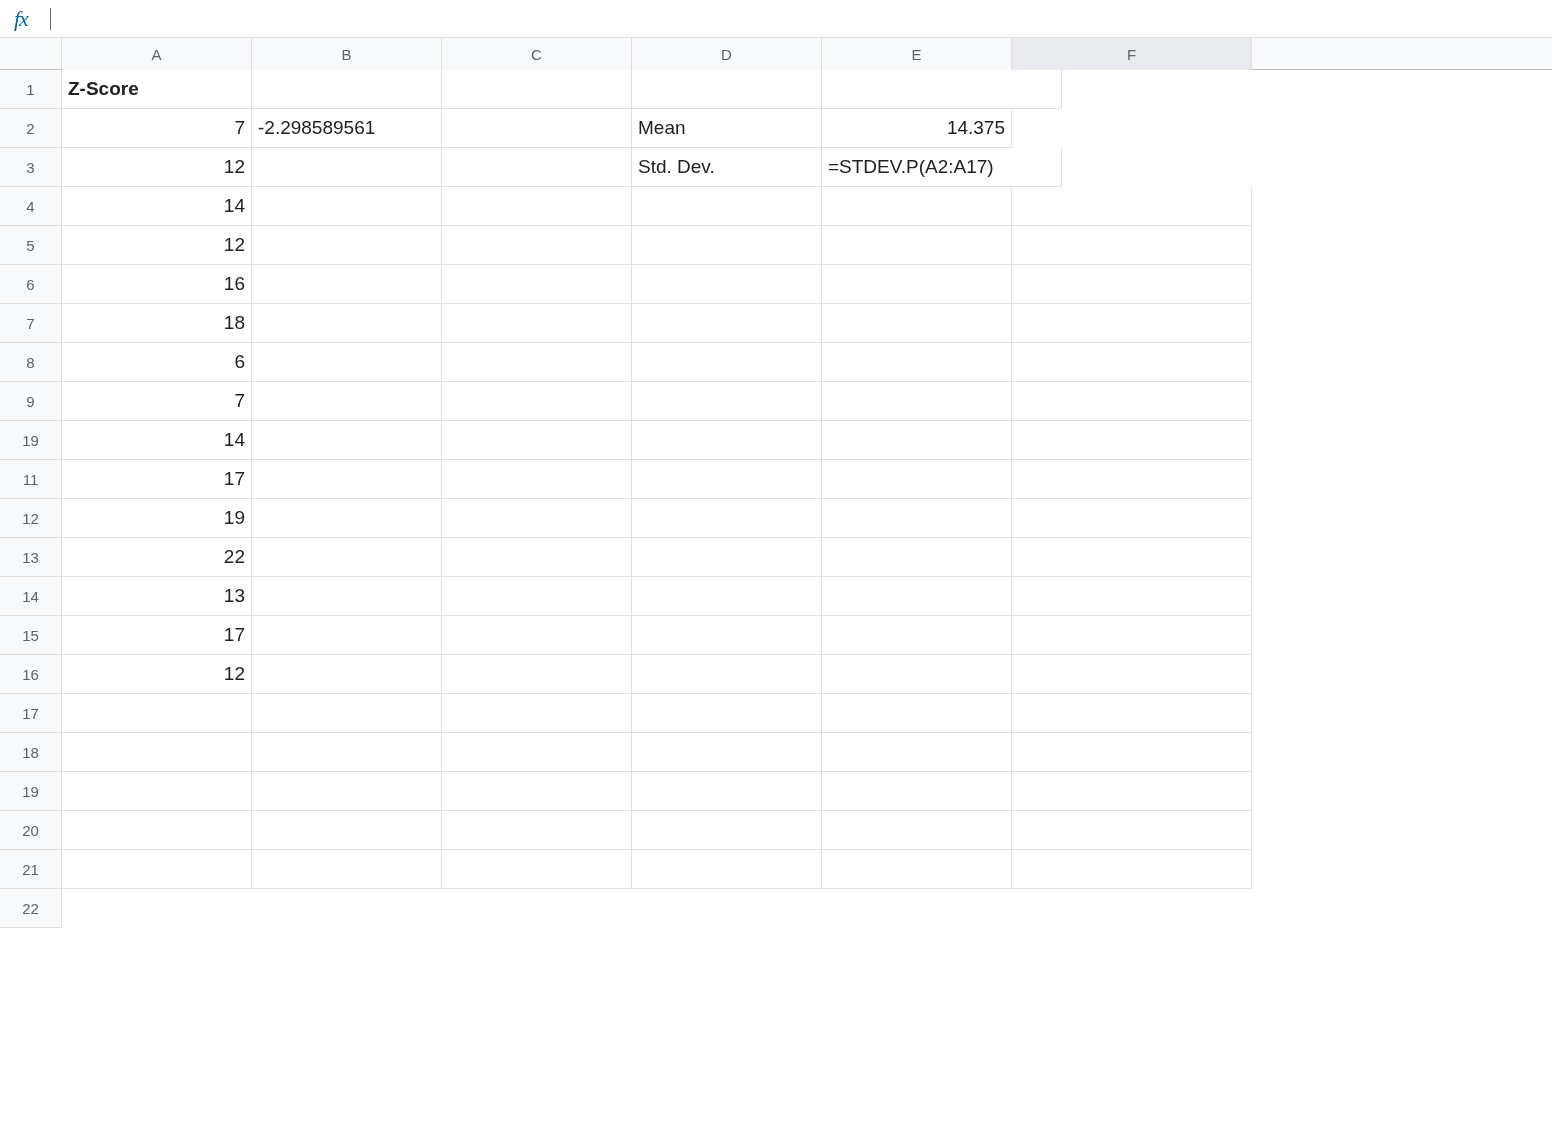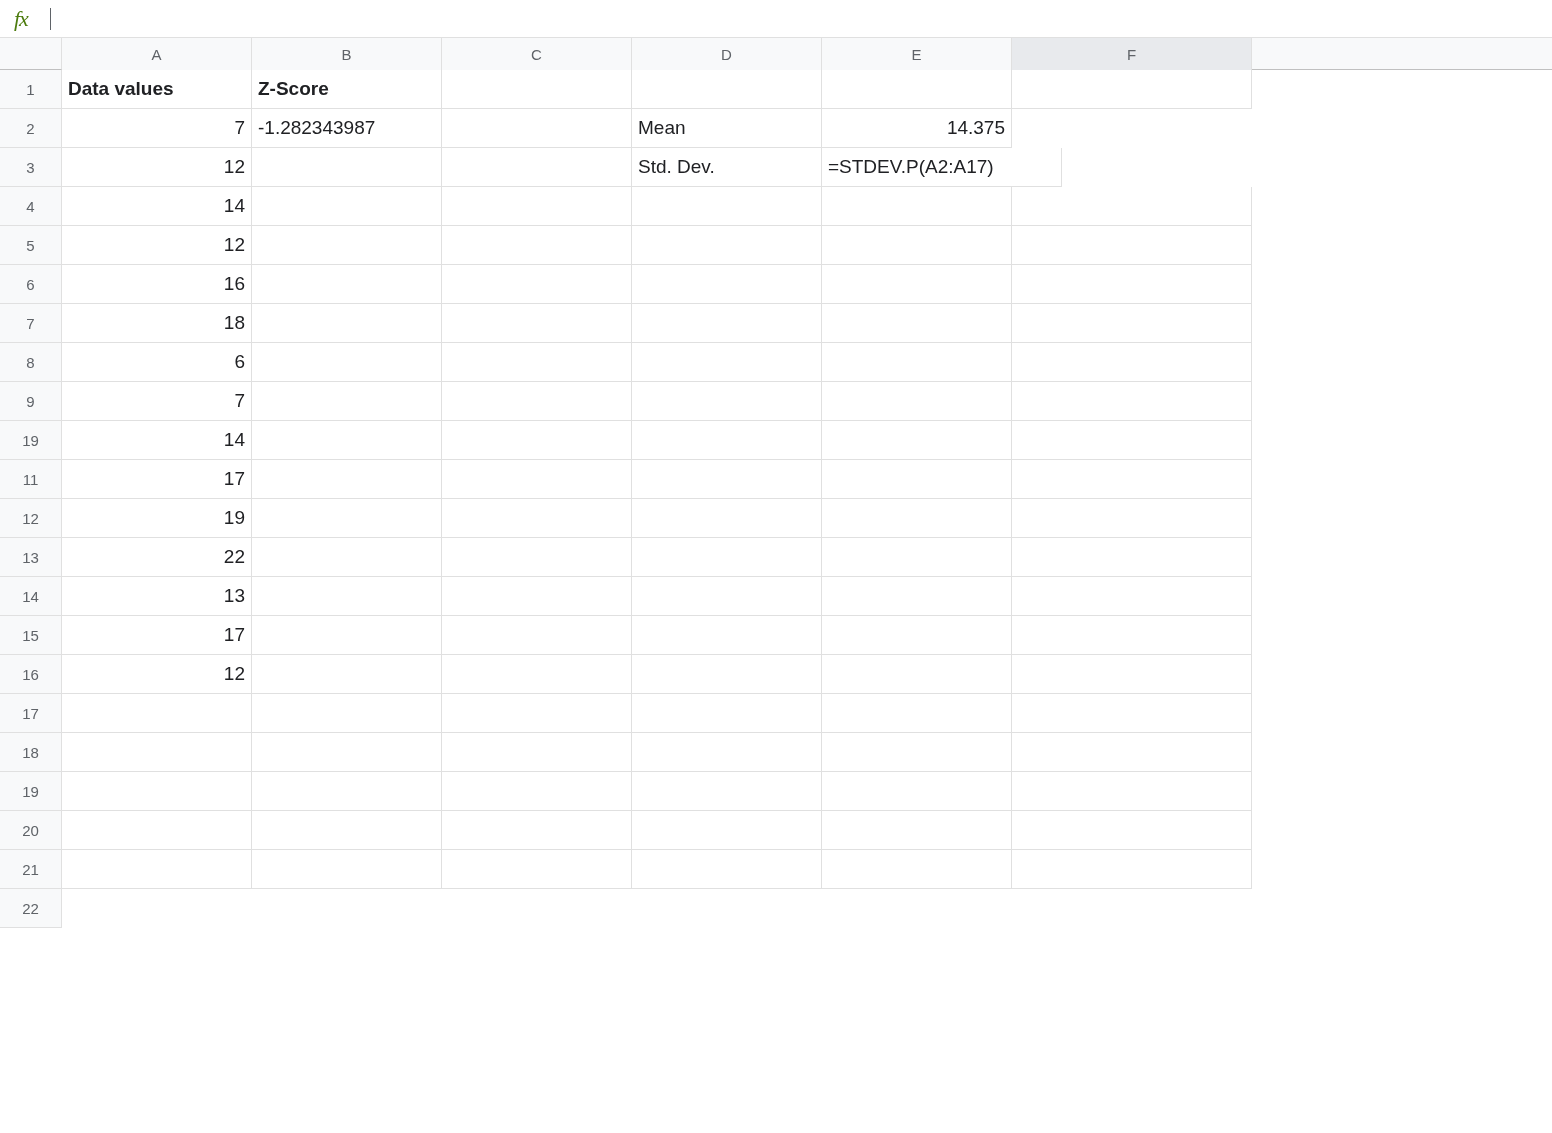--- a/index.html
+++ b/index.html
@@ -18,21 +18,21 @@
       display: flex;
       align-items: center;
       height: 38px;
       border-bottom: 1px solid #e0e0e0;
       padding-left: 14px;
     }
     .fx-icon {
       font-style: italic;
       font-family: "Times New Roman", serif;
       font-size: 22px;
-      color: #4d7c0f;
+      color: #0369a1;
       letter-spacing: -1px;
       margin-right: 22px;
     }
     .formula-separator {
       width: 1px;
       height: 22px;
       background: #5f6368;
       margin-right: 4px;
     }
     .formula-input {
@@ -174,30 +174,29 @@
     <div class="col-headers" id="col-headers">
         <div class="col-header col-A">A</div>
         <div class="col-header col-B">B</div>
         <div class="col-header col-C">C</div>
         <div class="col-header col-D">D</div>
         <div class="col-header col-E">E</div>
         <div class="col-header col-F selected-col">F</div>
       </div>
     <div class="grid-body" id="grid-body">
         <div class="grid-row">
-          <div class="cell col-A bold text-left">Data values</div>
           <div class="cell col-B bold text-left">Z-Score</div>
           <div class="cell col-C"></div>
           <div class="cell col-D"></div>
           <div class="cell col-E"></div>
           <div class="cell col-F"></div>
         </div>
         <div class="grid-row">
           <div class="cell col-A num">7</div>
-          <div class="cell col-B text-left">-1.282343987</div>
+          <div class="cell col-B text-left">-2.298589561</div>
           <div class="cell col-C"></div>
           <div class="cell col-D text-left">Mean</div>
           <div class="cell col-E num">14.375</div>
         </div>
         <div class="grid-row">
           <div class="cell col-A num">12</div>
           <div class="cell col-B"></div>
           <div class="cell col-C"></div>
           <div class="cell col-D text-left">Std. Dev.</div>
           <div class="cell col-F text-left">=STDEV.P(A2:A17)</div>

